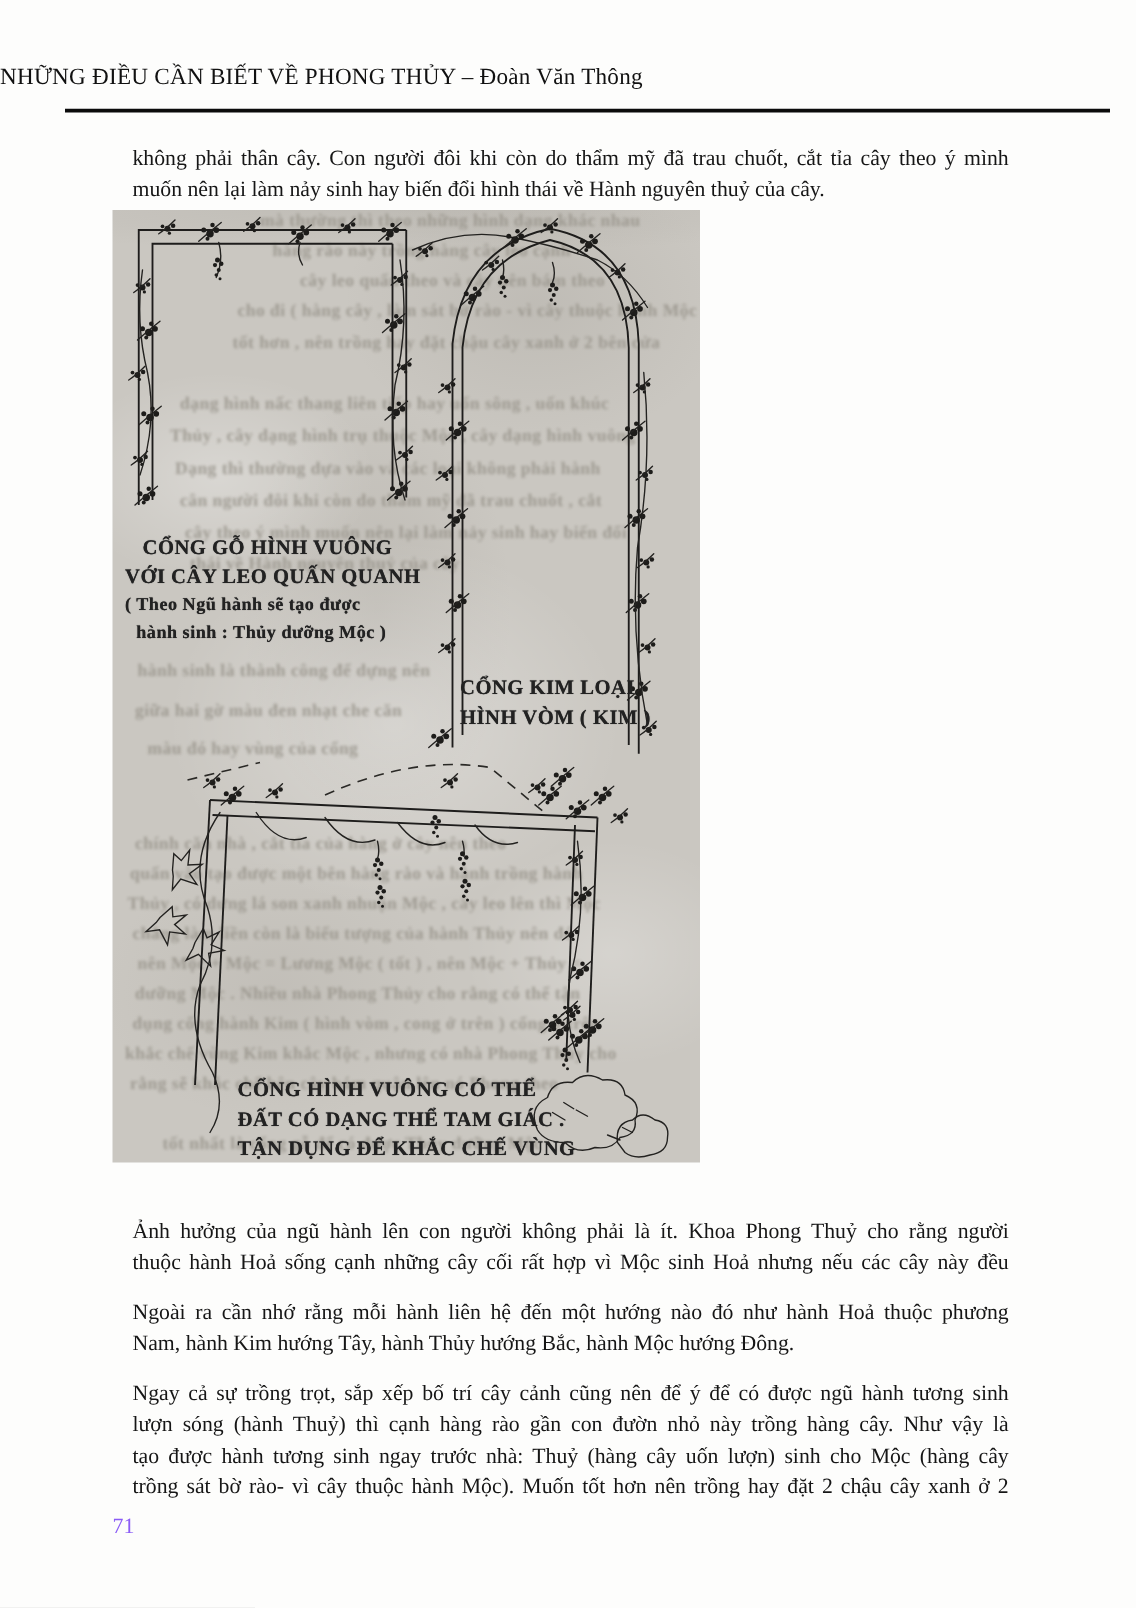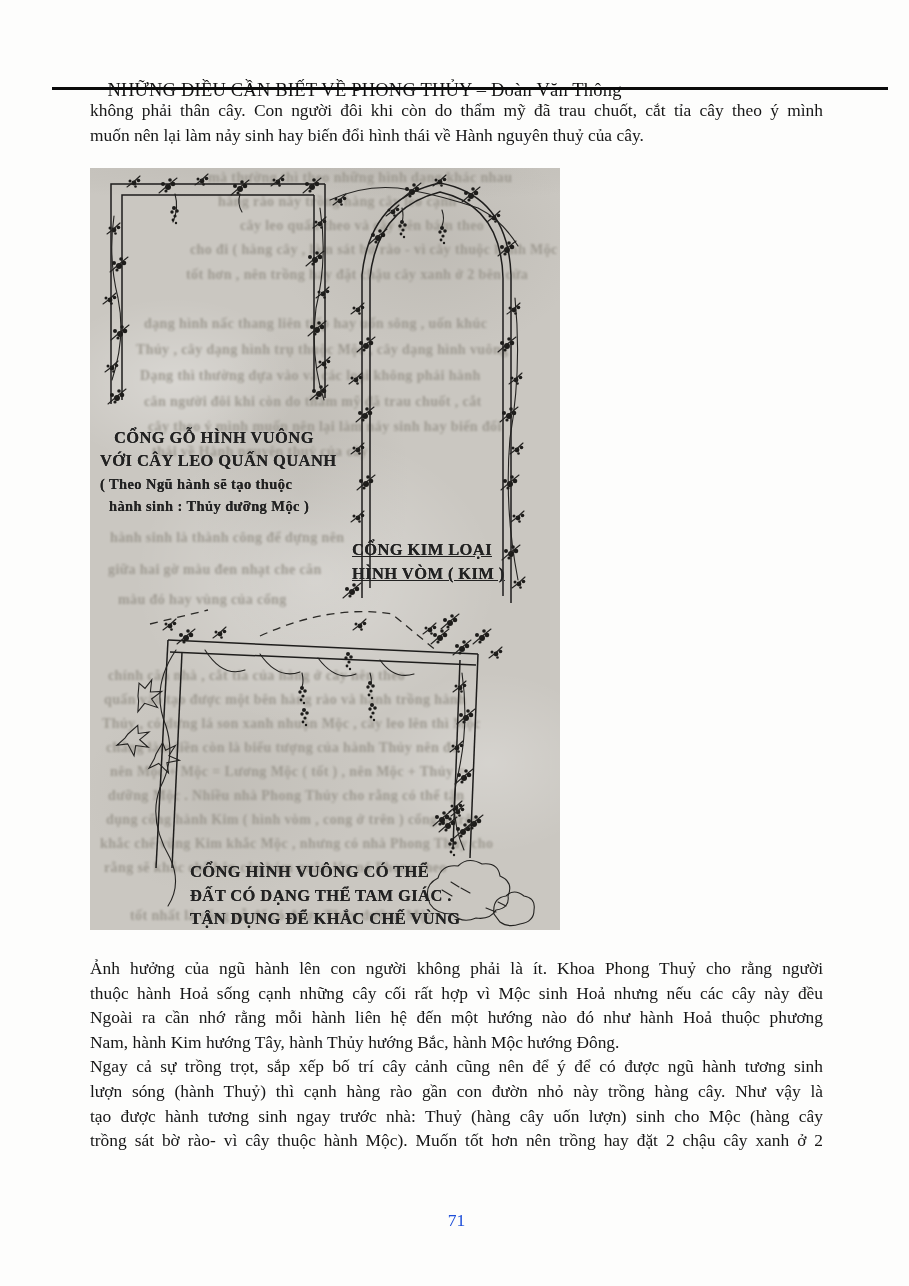--- a/index.html
+++ b/index.html
@@ -4,40 +4,39 @@
 <style>
   html,body{margin:0;padding:0;background:#e8e8e8;}
   .page{
     position:relative; width:909px; height:1286px; margin:0 auto;
     background:#fdfdfc; color:#151515;
     font-family:"Liberation Serif","DejaVu Serif",serif;
     overflow:hidden;
   }
   .hdr{
     position:absolute; top:52px; left:0; width:729px;
-    text-align:center; font-size:18.5px; letter-spacing:.2px;
+    text-align:left; font-size:18.5px; letter-spacing:.2px;
     color:#111;
-    margin-top:28px;
   }
   .rule{
     position:absolute; top:87px; left:52px; width:836px; height:3px;
     background:#0b0b0b;
   }
   .textblock{ position:absolute; left:90px; width:733px; }
   #intro{ top:98px; }
   #paras{ top:956px; }
-  .para{ margin:0; }
+  .para{ margin:16px; }
   .line{
     font-size:17.4px; line-height:24.6px; white-space:normal;
     text-align:justify; text-align-last:justify; color:#161616;
   }
   .line.no-j{ text-align-last:left; }
   .pagenum{
     position:absolute; top:1210px; left:90px; width:733px;
-    text-align:center; font-size:17.5px; color:#1d4ed8;
+    text-align:left; font-size:17.5px; color:#8b5cf6;
   }
   
   .figure{
     position:absolute; left:90px; top:168px; width:470px; height:762px;
     background-color:#cac7c1; overflow:hidden;
     background-image:
       radial-gradient(ellipse 180px 120px at 18% 28%, rgba(255,255,255,.28), transparent 70%),
       radial-gradient(ellipse 220px 160px at 72% 10%, rgba(118,113,104,.13), transparent 70%),
       radial-gradient(ellipse 260px 210px at 48% 54%, rgba(255,255,255,.30), transparent 70%),
       radial-gradient(ellipse 150px 240px at 45% 42%, rgba(120,114,104,.14), transparent 72%),
@@ -55,21 +54,21 @@
     position:absolute; z-index:3; font-weight:bold; color:#222;
     text-shadow:0 0 .6px #2a2a2a; letter-spacing:.4px; line-height:23px;
     font-size:16.5px; white-space:nowrap;
   }
   #cap1{ left:10px; top:258px; }
   #cap1 .c-line:nth-child(1){ margin-left:14px; }
   #cap1 .c-line:nth-child(3), #cap1 .c-line:nth-child(4){
     font-size:14.5px; line-height:20px; margin-top:2px;
   }
   #cap1 .c-line:nth-child(4){ margin-left:9px; }
-  #cap2{ left:262px; top:370px; line-height:24px;text-decoration:underline; }
+  #cap2{ left:278px; top:370px; line-height:24px; }
   #cap3{ left:100px; top:660px; line-height:23.5px;margin-top:32px; }
   
   .fr{ stroke:#1e1d1c; stroke-width:1.5; fill:none; }
   .st{ stroke:#232220; stroke-width:1.1; fill:none; stroke-linecap:round; }
   .dsh{ stroke:#2a2926; stroke-width:1.3; fill:none; stroke-dasharray:8 6; }
   .bl{ fill:#1d1c1a; stroke:none; }
 </style>
 </head>
 <body>
 
@@ -257,21 +256,21 @@
       <path class="st" d="M404 746 q-2 -16 12 -18 q8 -8 18 0 q12 2 10 14 q0 12 -14 14 q-12 4 -20 -2 Z"></path>
       <path class="st" d="M352 722 l10 6 M361 714 l8 5 M371 720 l9 5 M396 740 l10 4 M408 734 l8 4"></path>
       <use href="#c2" x="352" y="652"></use>
         <use href="#c1" x="368" y="644"></use>
         <use href="#c2" x="384" y="656"></use>
     </svg>
 
     <div class="cap" id="cap1">
       <div class="c-line">CỔNG GỖ HÌNH VUÔNG</div>
       <div class="c-line">VỚI CÂY LEO QUẤN QUANH</div>
-      <div class="c-line">( Theo Ngũ hành sẽ tạo thuộc</div>
+      <div class="c-line">( Theo Ngũ hành sẽ tạo được</div>
       <div class="c-line">hành sinh : Thủy dưỡng Mộc )</div>
     </div>
     <div class="cap" id="cap2">
       <div class="c-line">CỔNG KIM LOẠI</div>
       <div class="c-line">HÌNH VÒM ( KIM )</div>
     </div>
     <div class="cap" id="cap3">
       <div class="c-line">CỔNG HÌNH VUÔNG CÓ THỂ</div>
       <div class="c-line">ĐẤT CÓ DẠNG THỂ TAM GIÁC .</div>
       <div class="c-line">TẬN DỤNG ĐỂ KHẮC CHẾ VÙNG</div>

